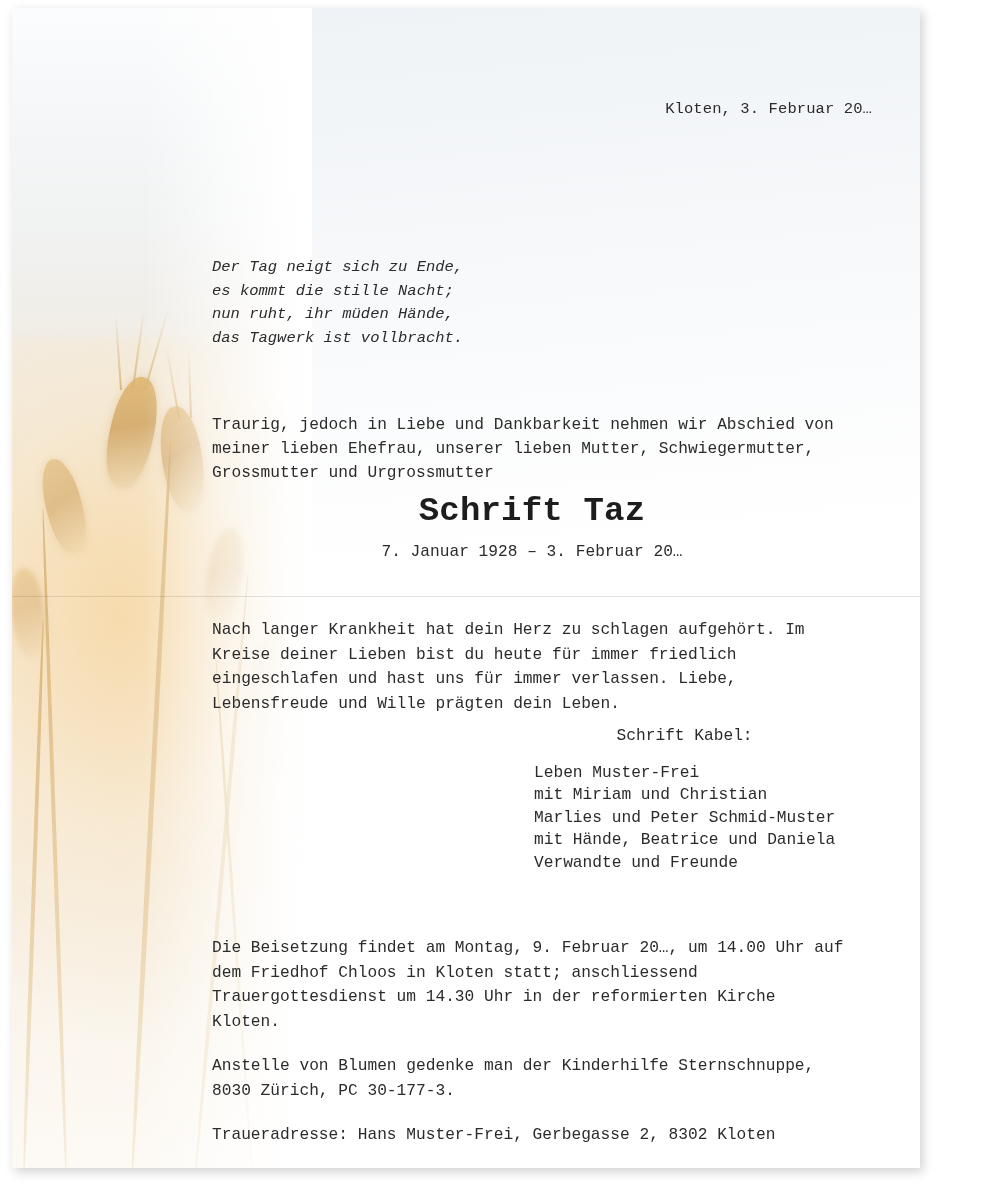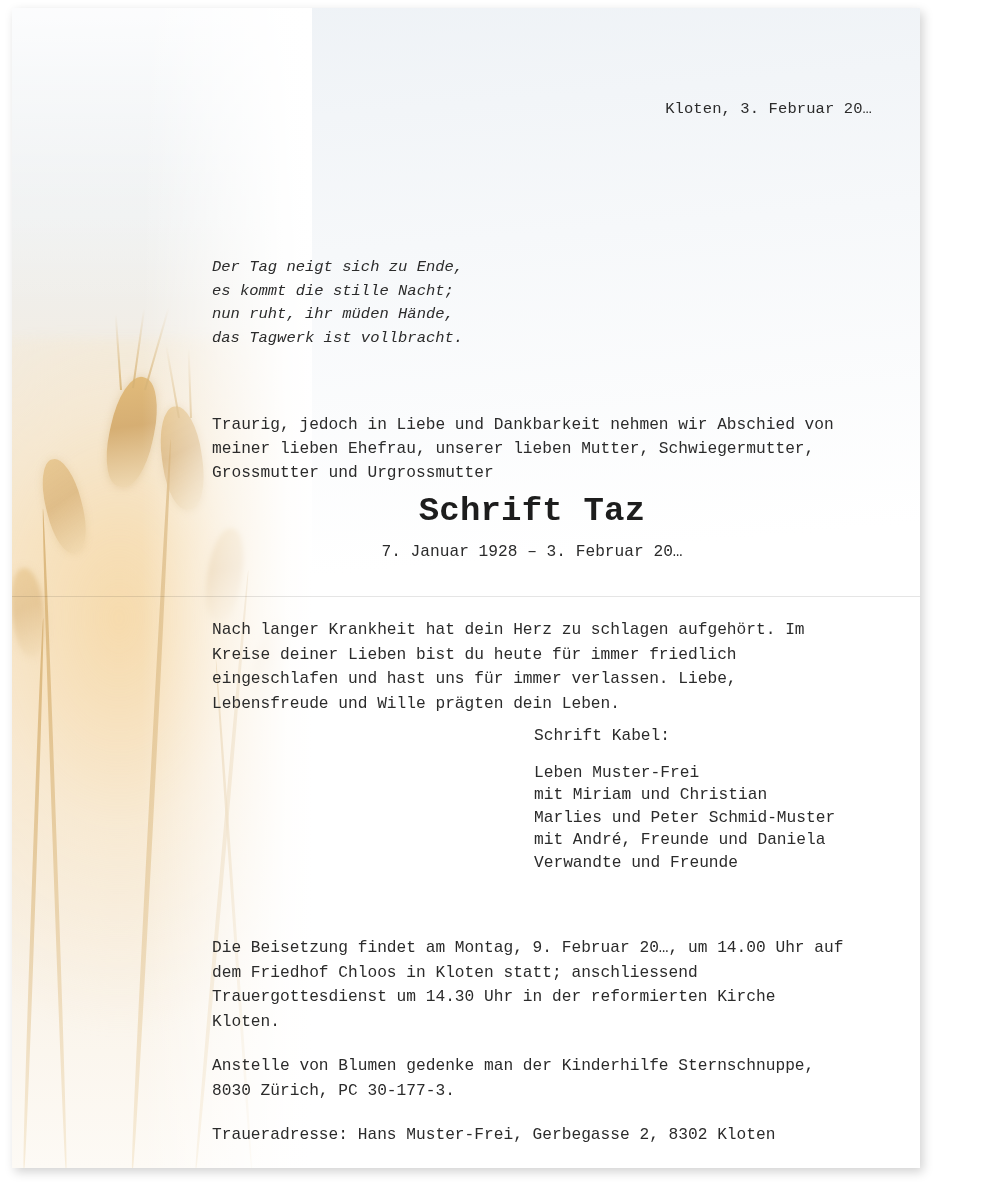--- a/index.html
+++ b/index.html
@@ -191,21 +191,21 @@
     line-height: 24.5px;
   }
 
   .family {
     position: absolute;
     top: 717px;
     left: 322px;
     font-size: 16.2px;
     line-height: 22.6px;
   }
-  .family .head { margin-bottom: 14px; }
+  .family .head { margin-bottom: 14px; text-align: center; }
 
   .body2 {
     position: absolute;
     top: 928px;
     left: 0;
     width: 640px;
     font-size: 16.2px;
     line-height: 24.5px;
   }
   .body2 p { margin: 0 0 20px 0; }
@@ -265,21 +265,21 @@
       <div class="name">Schrift Taz</div>
       <div class="dates">7. Januar 1928 – 3. Februar 20…</div>
 
       <div class="body1">Nach langer Krankheit hat dein Herz zu schlagen aufgehört. Im Kreise deiner Lieben bist du heute für immer friedlich eingeschlafen und hast uns für immer verlassen. Liebe, Lebensfreude und Wille prägten dein Leben.</div>
 
       <div class="family">
         <div class="head">Schrift Kabel:</div>
         <div>Leben Muster-Frei</div>
         <div>mit Miriam und Christian</div>
         <div>Marlies und Peter Schmid-Muster</div>
-        <div>mit André, Freunde und Daniela</div>
+        <div>mit Hände, Beatrice und Daniela</div>
         <div>Verwandte und Freunde</div>
       </div>
 
       <div class="body2">
         <p>Die Beisetzung findet am Montag, 9. Februar 20…, um 14.00 Uhr auf dem Friedhof Chloos in Kloten statt; anschliessend Trauergottesdienst um 14.30 Uhr in der reformierten Kirche Kloten.</p>
         <p>Anstelle von Blumen gedenke man der Kinderhilfe Sternschnuppe, 8030 Zürich, PC 30-177-3.</p>
         <p>Traueradresse: Hans Muster-Frei, Gerbegasse 2, 8302 Kloten</p>
       </div>
 
     </div>

